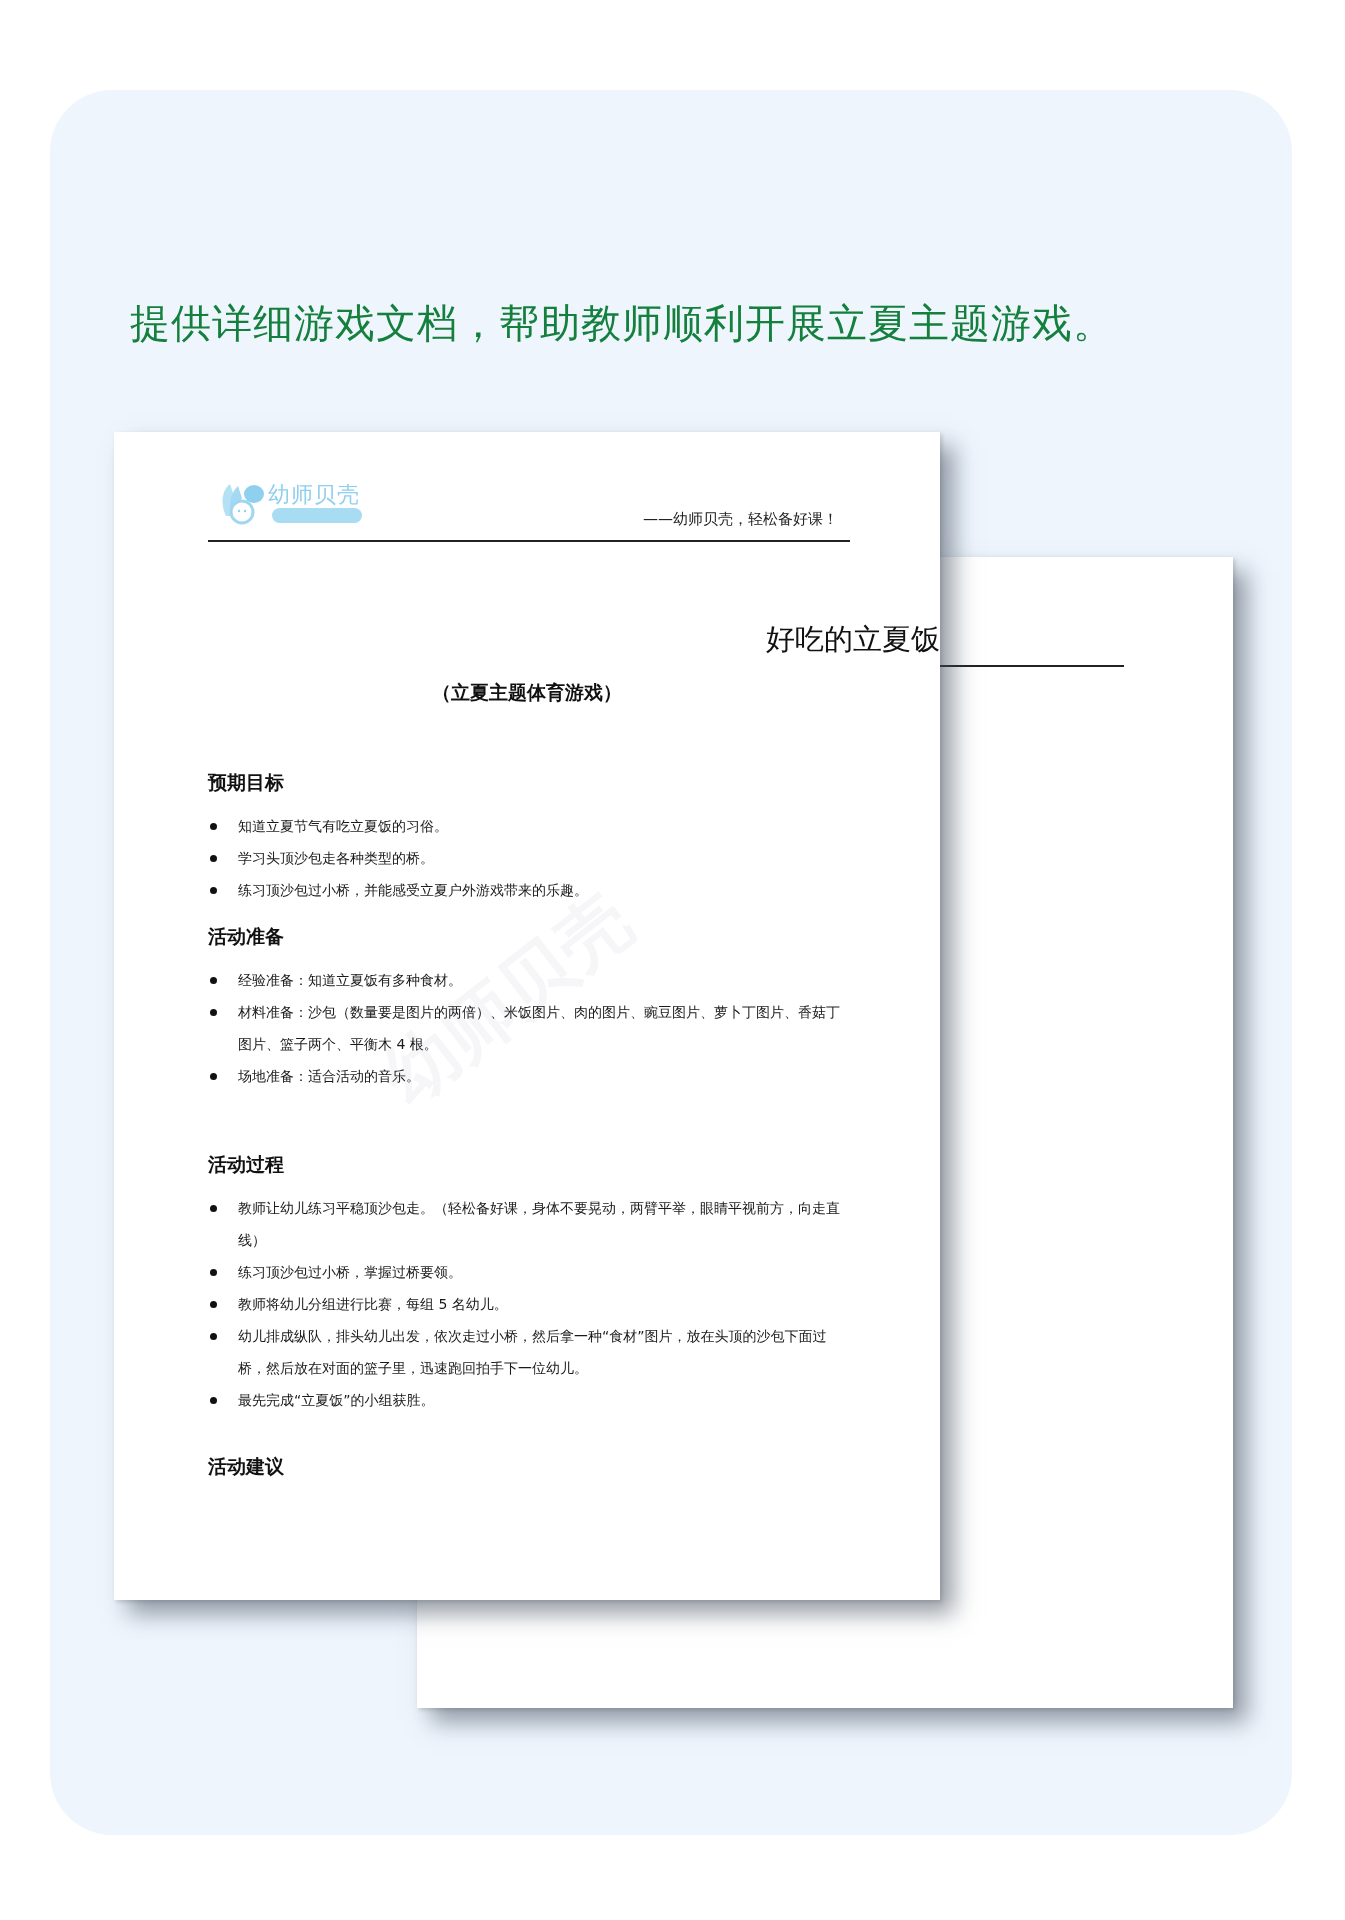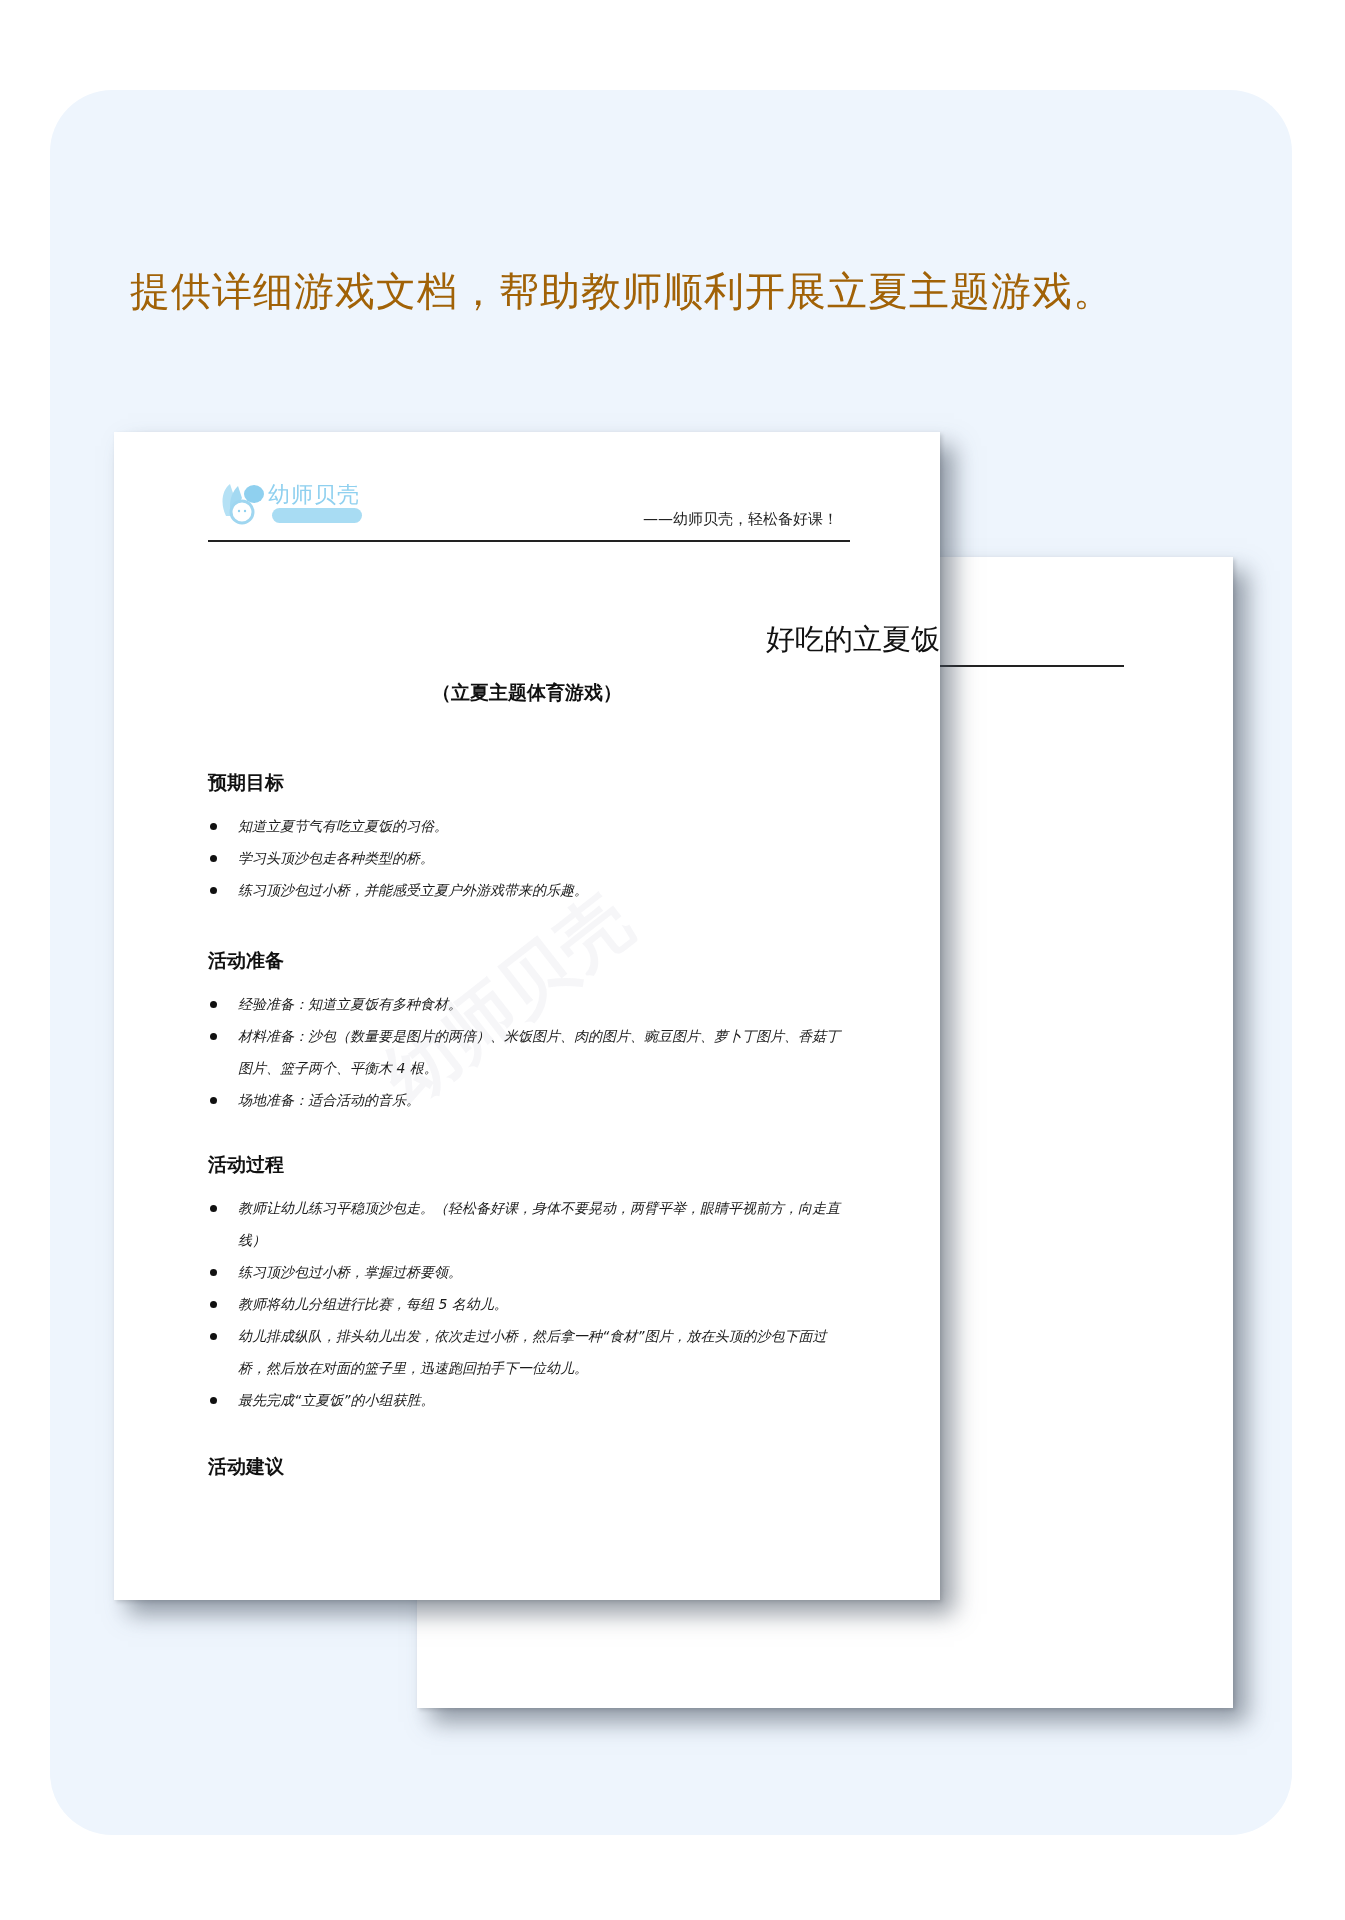--- a/index.html
+++ b/index.html
@@ -5,22 +5,22 @@
   html, body { margin:0; padding:0; }
   body {
     width:1345px; height:1920px; background:#ffffff; position:relative; overflow:hidden;
     font-family:"DejaVu Sans", "Liberation Sans", sans-serif; color:#111;
   }
   .panel {
     position:absolute; left:50px; top:90px; width:1242px; height:1745px;
     background:#eef5fd; border-radius:62px;
   }
   .headline {
-    position:absolute; left:130px; top:264px; font-size:40px; letter-spacing:1px;
-    color:#a16207; white-space:nowrap; font-weight:500;
+    position:absolute; left:130px; top:296px; font-size:40px; letter-spacing:1px;
+    color:#15803d; white-space:nowrap; font-weight:500;
   }
   .page {
     position:absolute; background:#fff;
     box-shadow: 14px 14px 22px rgba(70,80,95,0.55), 2px 2px 4px rgba(0,0,0,0.15);
   }
   .page.back { left:417px; top:557px; width:816px; height:1151px; overflow:hidden; }
   .page.front { left:114px; top:432px; width:826px; height:1168px; overflow:hidden; }
   .back-tag {
     position:absolute; left:-20px; top:75px; font-size:15px; color:#222; white-space:nowrap;
   }
@@ -34,21 +34,21 @@
   .logo-pill span { display:block; text-align:center; color:#fff; font-size:10px; line-height:15px; }
 
   .front-tag { position:absolute; right:102px; top:78px; font-size:15px; color:#222; white-space:nowrap; }
   .front-rule { position:absolute; left:94px; top:108px; width:642px; height:2px; background:#222; }
 
   .doc-title { position:absolute; left:0; width:100%; top:188px; text-align:right; font-size:29px; color:#111; }
   .doc-subtitle { position:absolute; left:0; width:100%; top:248px; text-align:center; font-size:19px; color:#111; font-weight:bold; }
 
   .section { position:absolute; left:94px; width:640px; }
   .section h3 { margin:0 0 14px 0; font-size:19px; font-weight:bold; color:#111; }
-  .section ul { margin:0; padding:0; list-style:none;font-style:italic; }
+  .section ul { margin:0; padding:0; list-style:none; }
   .section li { position:relative; padding-left:30px; font-size:14px; line-height:32px; color:#1a1a1a; }
   .section li::before { content:""; position:absolute; left:2px; top:13px; width:7px; height:7px; border-radius:50%; background:#111; }
 
   .watermark {
     position:absolute; left:250px; top:520px; transform:rotate(-38deg);
     font-size:72px; color:rgba(150,160,175,0.09); font-weight:bold; white-space:nowrap; pointer-events:none;
   }
 </style>
 </head>
 <body>
@@ -94,21 +94,21 @@
 
   <div class="section" style="top:338px;">
     <h3>预期目标</h3>
     <ul>
       <li>知道立夏节气有吃立夏饭的习俗。</li>
       <li>学习头顶沙包走各种类型的桥。</li>
       <li>练习顶沙包过小桥，并能感受立夏户外游戏带来的乐趣。</li>
     </ul>
   </div>
 
-  <div class="section" style="top:516px;">
+  <div class="section" style="top:492px;">
     <h3>活动准备</h3>
     <ul>
       <li>经验准备：知道立夏饭有多种食材。</li>
       <li>材料准备：沙包（数量要是图片的两倍）、米饭图片、肉的图片、豌豆图片、萝卜丁图片、香菇丁图片、篮子两个、平衡木 4 根。</li>
       <li>场地准备：适合活动的音乐。</li>
     </ul>
   </div>
 
   <div class="section" style="top:720px;">
     <h3>活动过程</h3>

